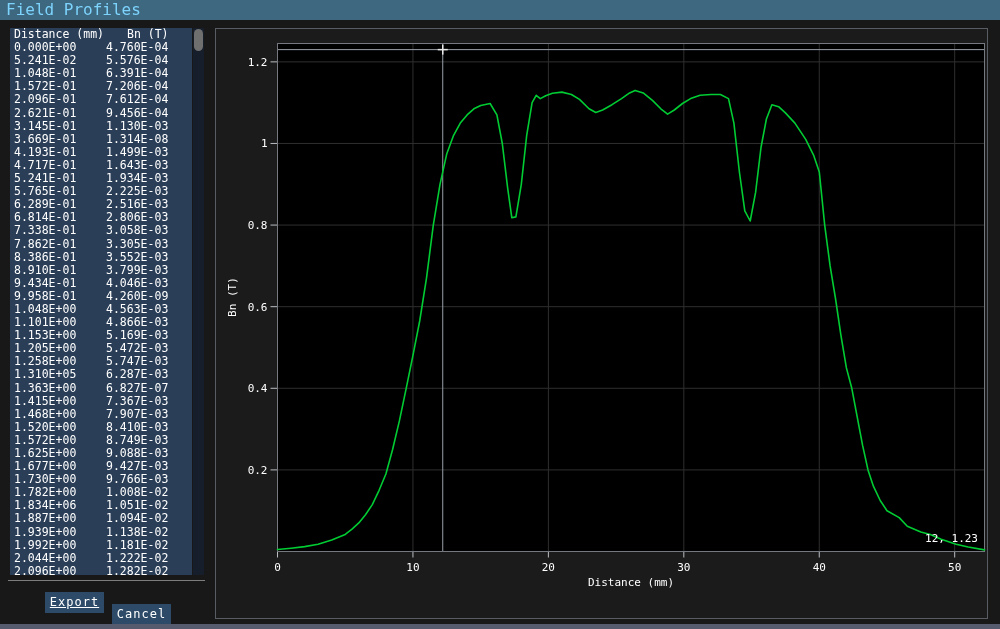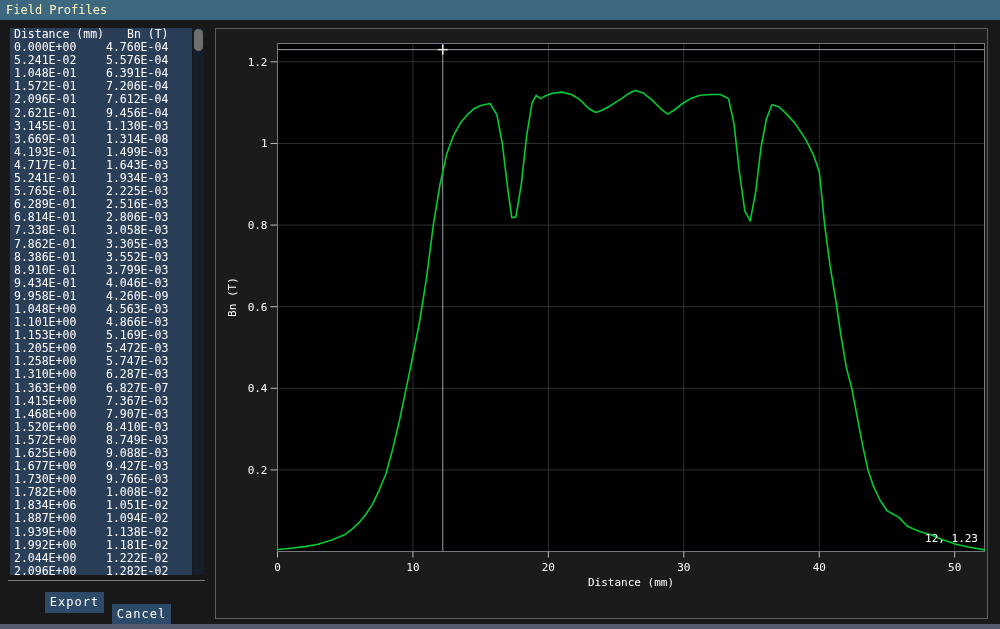--- a/index.html
+++ b/index.html
@@ -3,21 +3,21 @@
 <meta charset="utf-8">
 <style>
   html,body{margin:0;padding:0;}
   body{
     width:1000px;height:629px;position:relative;overflow:hidden;
     background:#181818;font-family:"DejaVu Sans Mono","Liberation Mono",monospace;
     -webkit-font-smoothing:none;
   }
   .titlebar{
     position:absolute;left:0;top:0;width:1000px;height:20px;
-    background:#3d6880;color:#fef9c3;font-size:12px;line-height:20px;
+    background:#3d6880;color:#7dd3fc;font-size:16px;line-height:20px;
     padding-left:6px;box-sizing:border-box;
   }
   .listbox{
     position:absolute;left:10px;top:28px;width:182px;height:547px;
     background:#2a3e57;overflow:hidden;color:#fff;font-size:11.5px;
   }
   .trow{display:flex;height:13.1px;line-height:13.2px;white-space:pre;padding-left:4px;}
   .trow .c0{width:92px;flex:0 0 92px;}
   .trow .c1{flex:1;}
   .trow.hdr .c1{padding-left:21px;}
@@ -30,21 +30,21 @@
     background:#6f6f6f;border-radius:5px;
   }
   .separator{
     position:absolute;left:8px;top:580px;width:197px;height:1px;background:#7d7d7d;
   }
   .btn{
     position:absolute;top:592px;height:21px;width:59px;border:none;
     background:#2d4b68;color:#fff;font-family:inherit;font-size:12px;
     letter-spacing:1px;text-align:center;line-height:21px;padding:0;cursor:pointer;
   }
-  .btn.export{left:45px;}
+  .btn.export{left:45px;text-decoration:underline;}
   .btn.cancel{left:112px;margin-top:12px;}
   .chartpanel{
     position:absolute;left:215px;top:28px;width:773px;height:591px;
     background:#1b1b1b;border:1px solid #585c63;box-sizing:border-box;
   }
   #plot-svg{display:block;}
   #plot-svg text{fill:#ffffff;font-family:"DejaVu Sans Mono","Liberation Mono",monospace;font-size:11px;}
   .grid{stroke:#2f2f2f;stroke-width:1;}
   .tick{stroke:#b9bdc2;stroke-width:1;}
   .ticklabel.xt{text-anchor:middle;}
@@ -88,21 +88,21 @@
       <div class="trow"><span class="c0">7.862E-01</span><span class="c1">3.305E-03</span></div>
       <div class="trow"><span class="c0">8.386E-01</span><span class="c1">3.552E-03</span></div>
       <div class="trow"><span class="c0">8.910E-01</span><span class="c1">3.799E-03</span></div>
       <div class="trow"><span class="c0">9.434E-01</span><span class="c1">4.046E-03</span></div>
       <div class="trow"><span class="c0">9.958E-01</span><span class="c1">4.260E-09</span></div>
       <div class="trow"><span class="c0">1.048E+00</span><span class="c1">4.563E-03</span></div>
       <div class="trow"><span class="c0">1.101E+00</span><span class="c1">4.866E-03</span></div>
       <div class="trow"><span class="c0">1.153E+00</span><span class="c1">5.169E-03</span></div>
       <div class="trow"><span class="c0">1.205E+00</span><span class="c1">5.472E-03</span></div>
       <div class="trow"><span class="c0">1.258E+00</span><span class="c1">5.747E-03</span></div>
-      <div class="trow"><span class="c0">1.310E+00</span><span class="c1">6.287E-03</span></div>
+      <div class="trow"><span class="c0">1.310E+05</span><span class="c1">6.287E-03</span></div>
       <div class="trow"><span class="c0">1.363E+00</span><span class="c1">6.827E-07</span></div>
       <div class="trow"><span class="c0">1.415E+00</span><span class="c1">7.367E-03</span></div>
       <div class="trow"><span class="c0">1.468E+00</span><span class="c1">7.907E-03</span></div>
       <div class="trow"><span class="c0">1.520E+00</span><span class="c1">8.410E-03</span></div>
       <div class="trow"><span class="c0">1.572E+00</span><span class="c1">8.749E-03</span></div>
       <div class="trow"><span class="c0">1.625E+00</span><span class="c1">9.088E-03</span></div>
       <div class="trow"><span class="c0">1.677E+00</span><span class="c1">9.427E-03</span></div>
       <div class="trow"><span class="c0">1.730E+00</span><span class="c1">9.766E-03</span></div>
       <div class="trow"><span class="c0">1.782E+00</span><span class="c1">1.008E-02</span></div>
       <div class="trow"><span class="c0">1.834E+06</span><span class="c1">1.051E-02</span></div>

